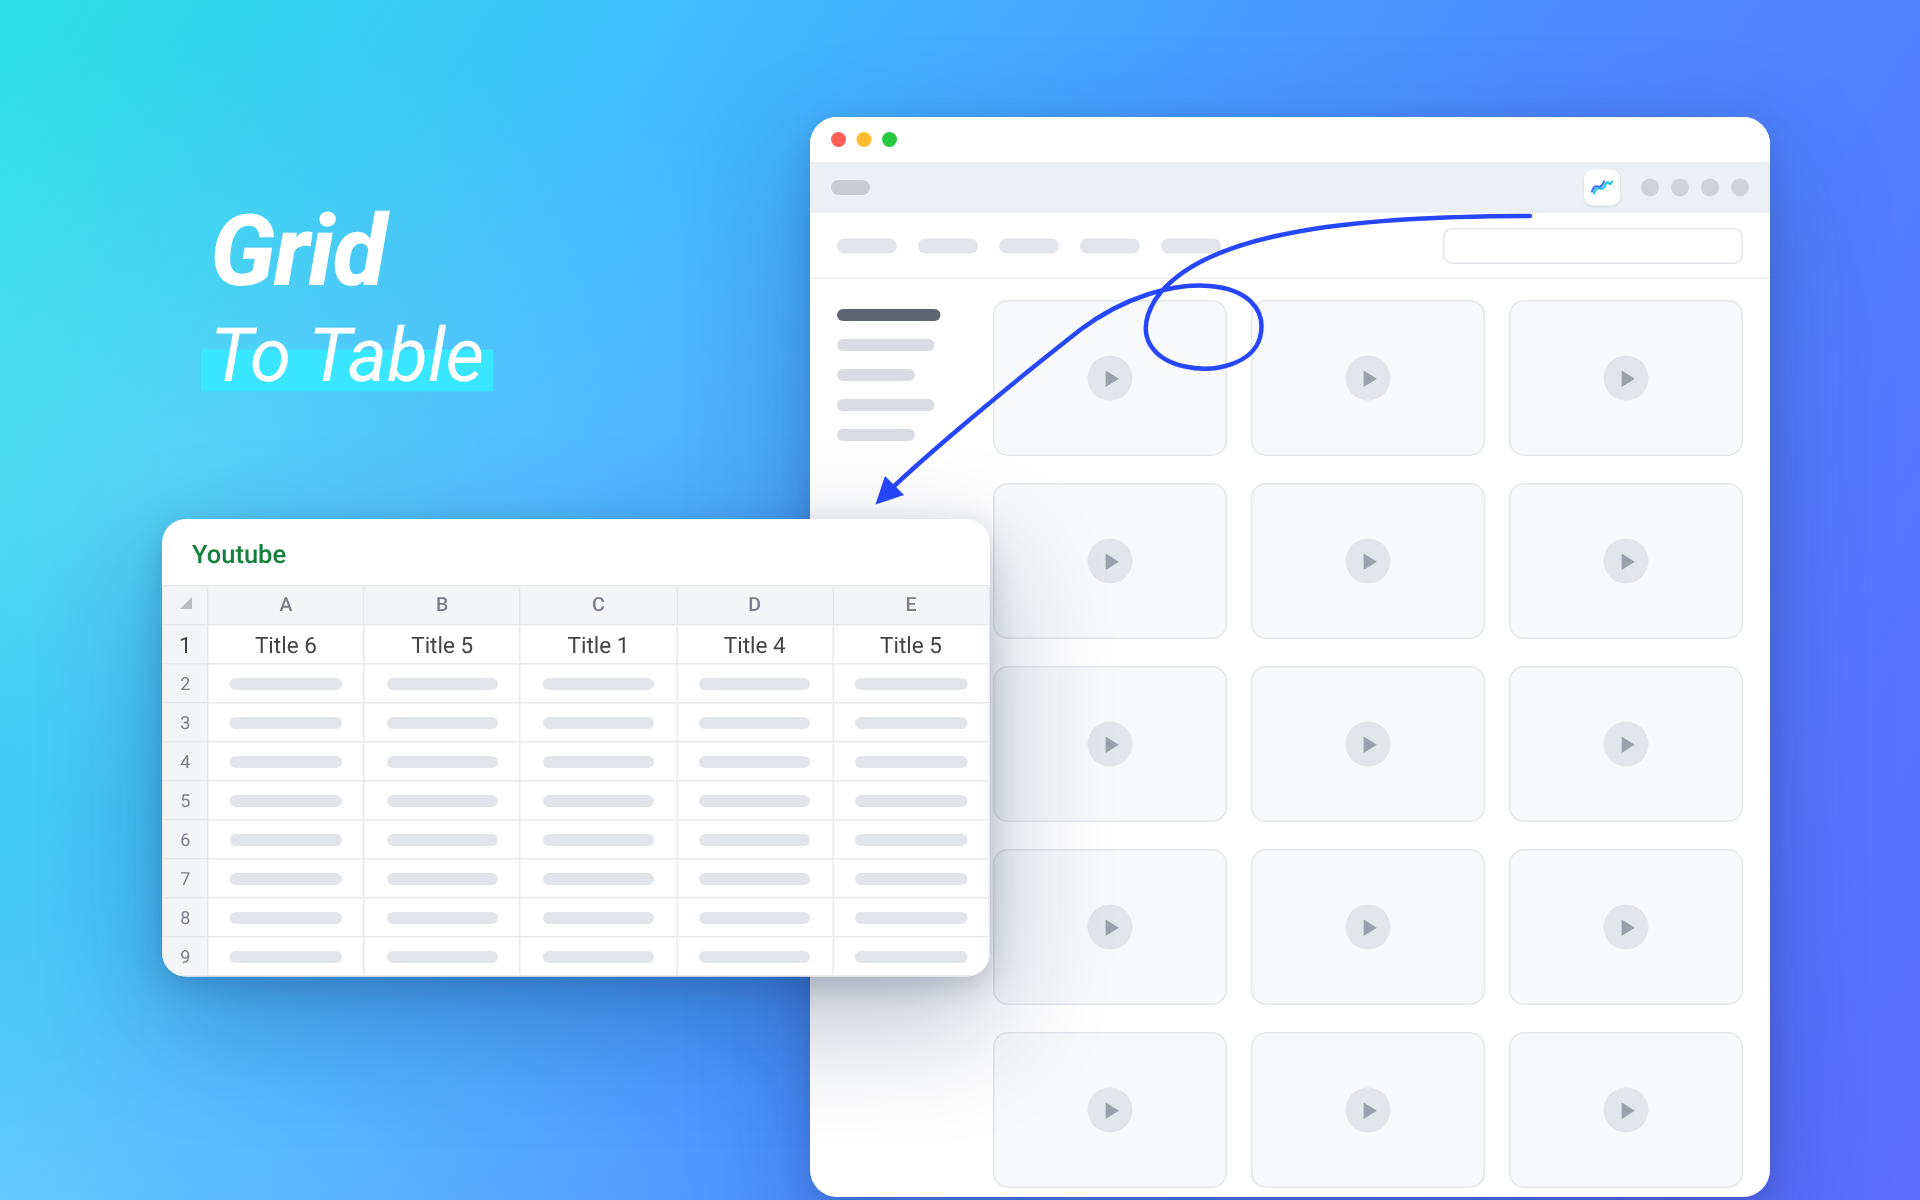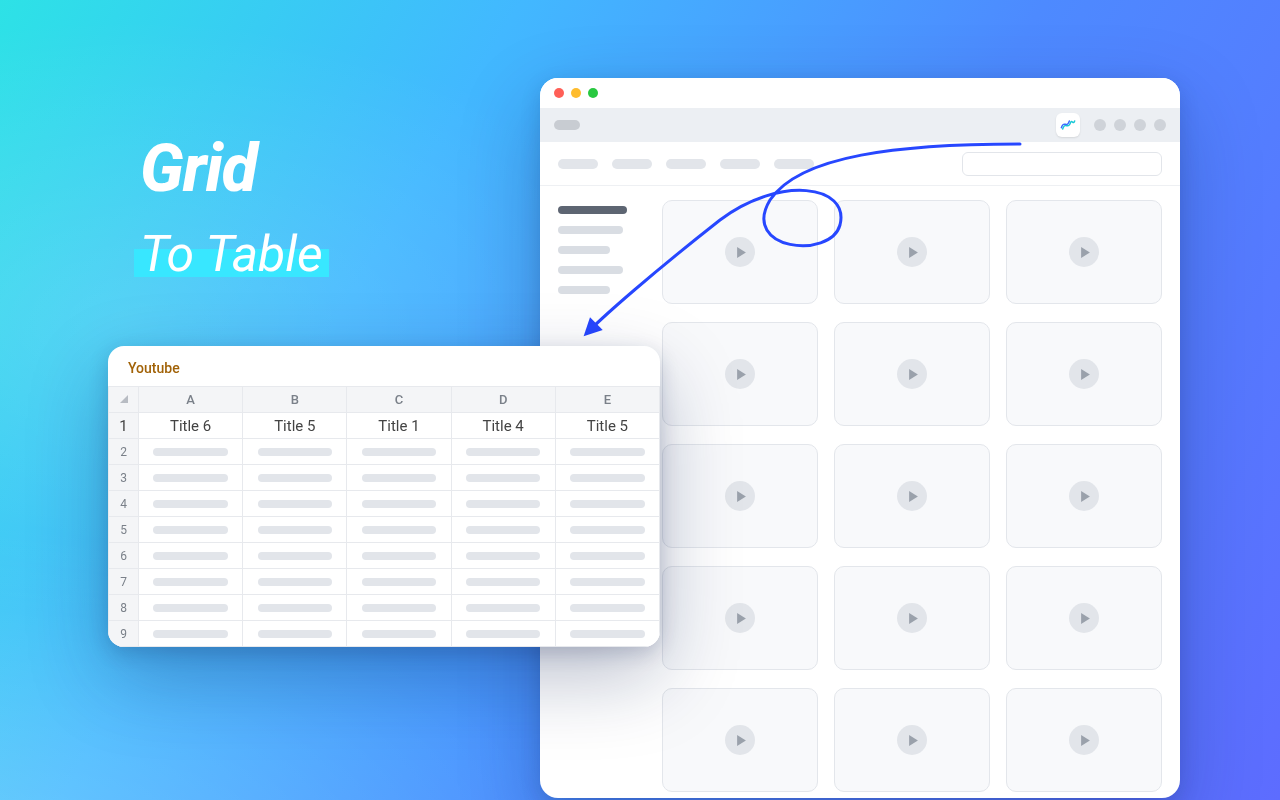--- a/index.html
+++ b/index.html
@@ -26,21 +26,21 @@
   }
   .headline .line1 {
     font-size: 66px;
     font-weight: 800;
     font-style: italic;
     letter-spacing: -1px;
   }
   .headline .line2-wrap {
     display:inline-block;
     position:relative;
-    margin-top: 18px;
+    margin-top: 2px;
   }
   .headline .line2-highlight {
     position:absolute;
     left: -6px; right: -6px;
     bottom: 6px;
     height: 28px;
     background: #38e7ff;
     z-index: 0;
   }
   .headline .line2 {
@@ -139,23 +139,23 @@
     left: 108px;
     top: 346px;
     width: 552px;
     background: #fff;
     border-radius: 16px;
     box-shadow: 0 30px 80px rgba(10,30,80,0.28), 0 6px 20px rgba(10,30,80,0.18);
     overflow:hidden;
     padding-top: 14px;
   }
   .sheet .title {
-    font-size: 14px;
+    font-size: 17px;
     font-weight: 500;
-    color: #a16207;
+    color: #15803d;
     padding: 0 20px 10px 20px;
   }
   table.spreadsheet {
     width: 100%;
     border-collapse: collapse;
     table-layout: fixed;
     font-size: 13px;
     color: #555;
   }
   table.spreadsheet th, table.spreadsheet td {

